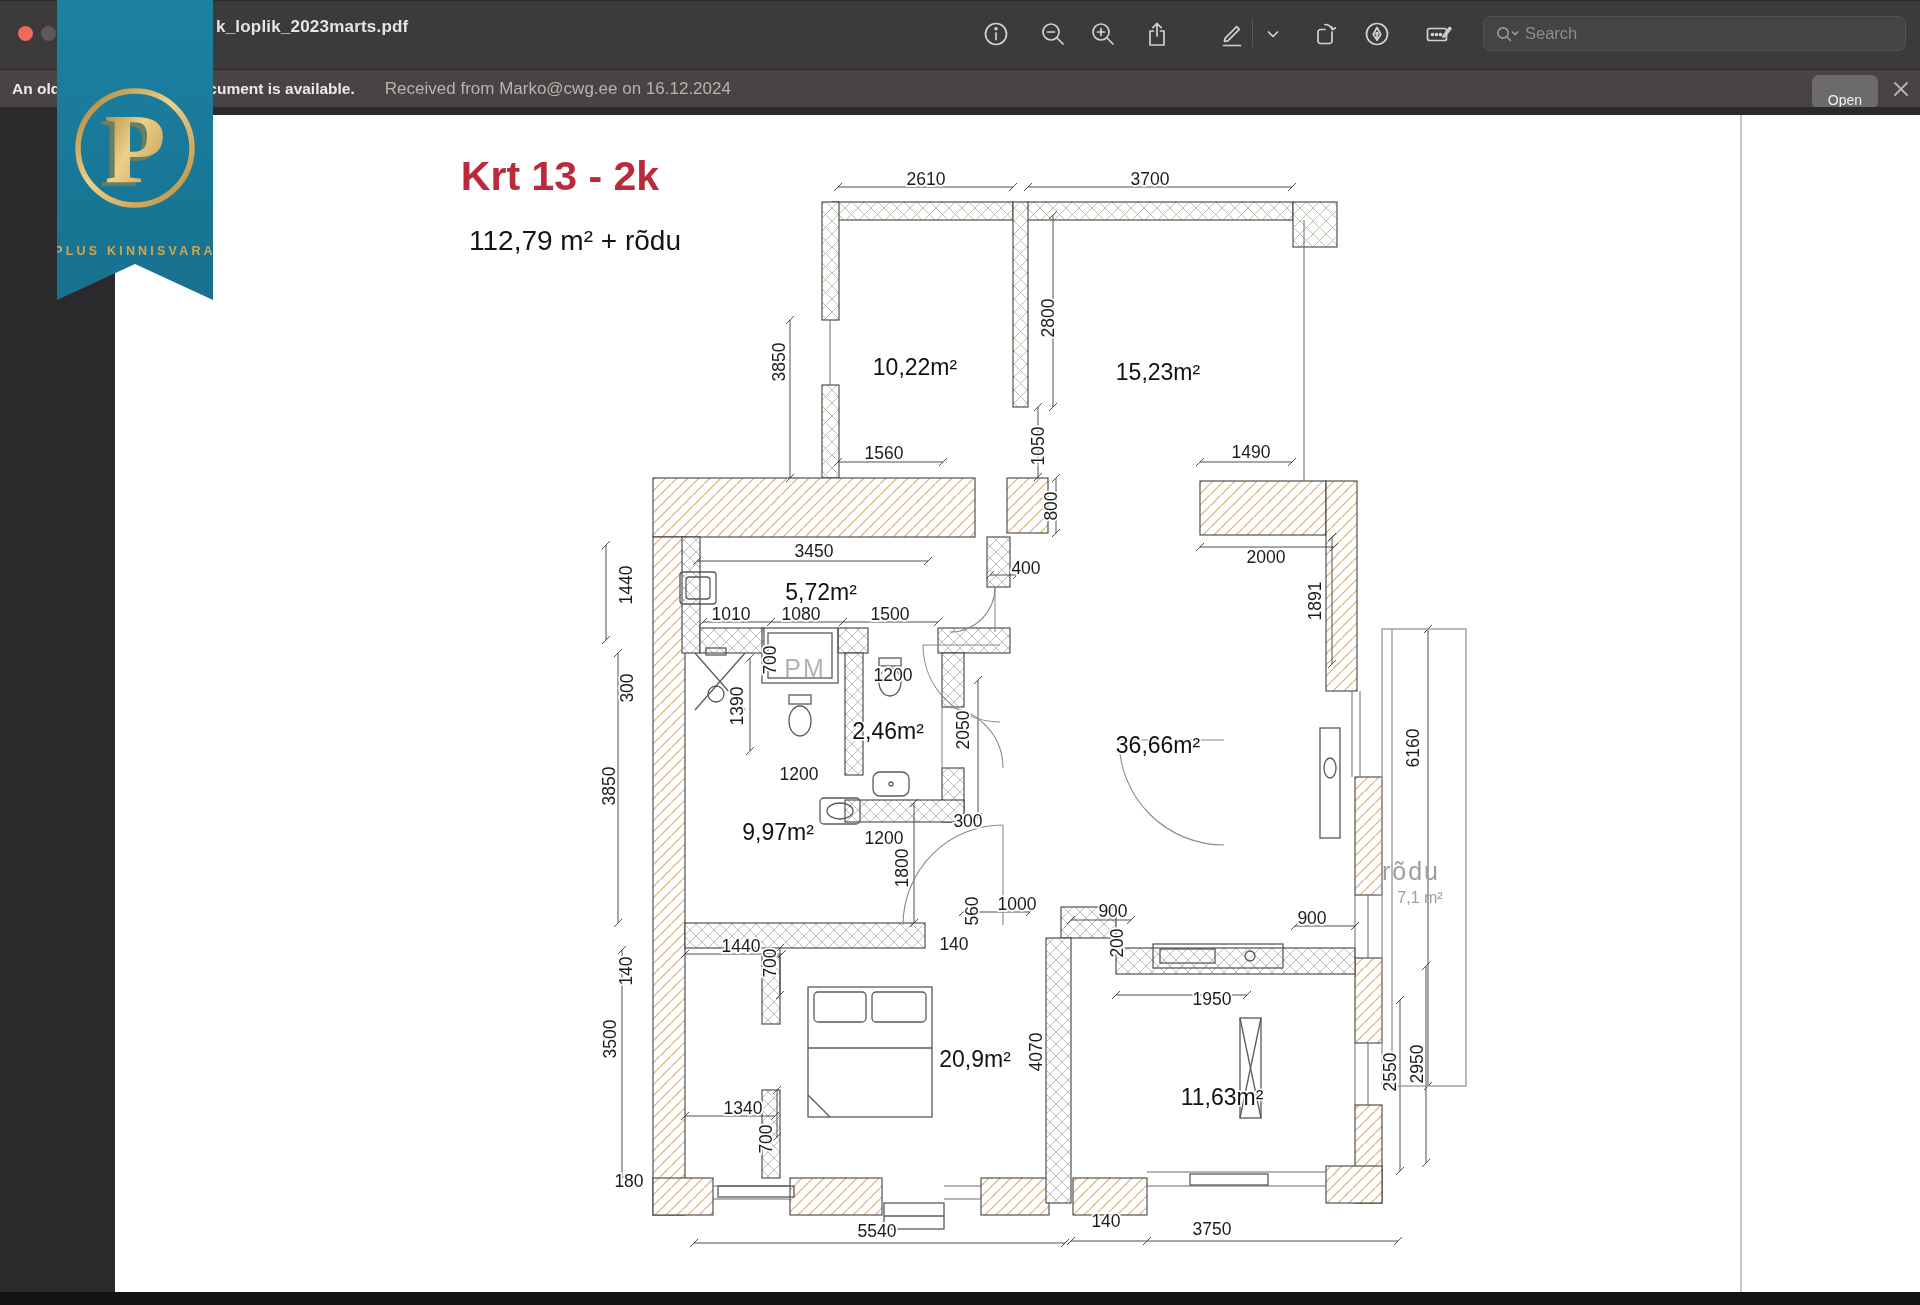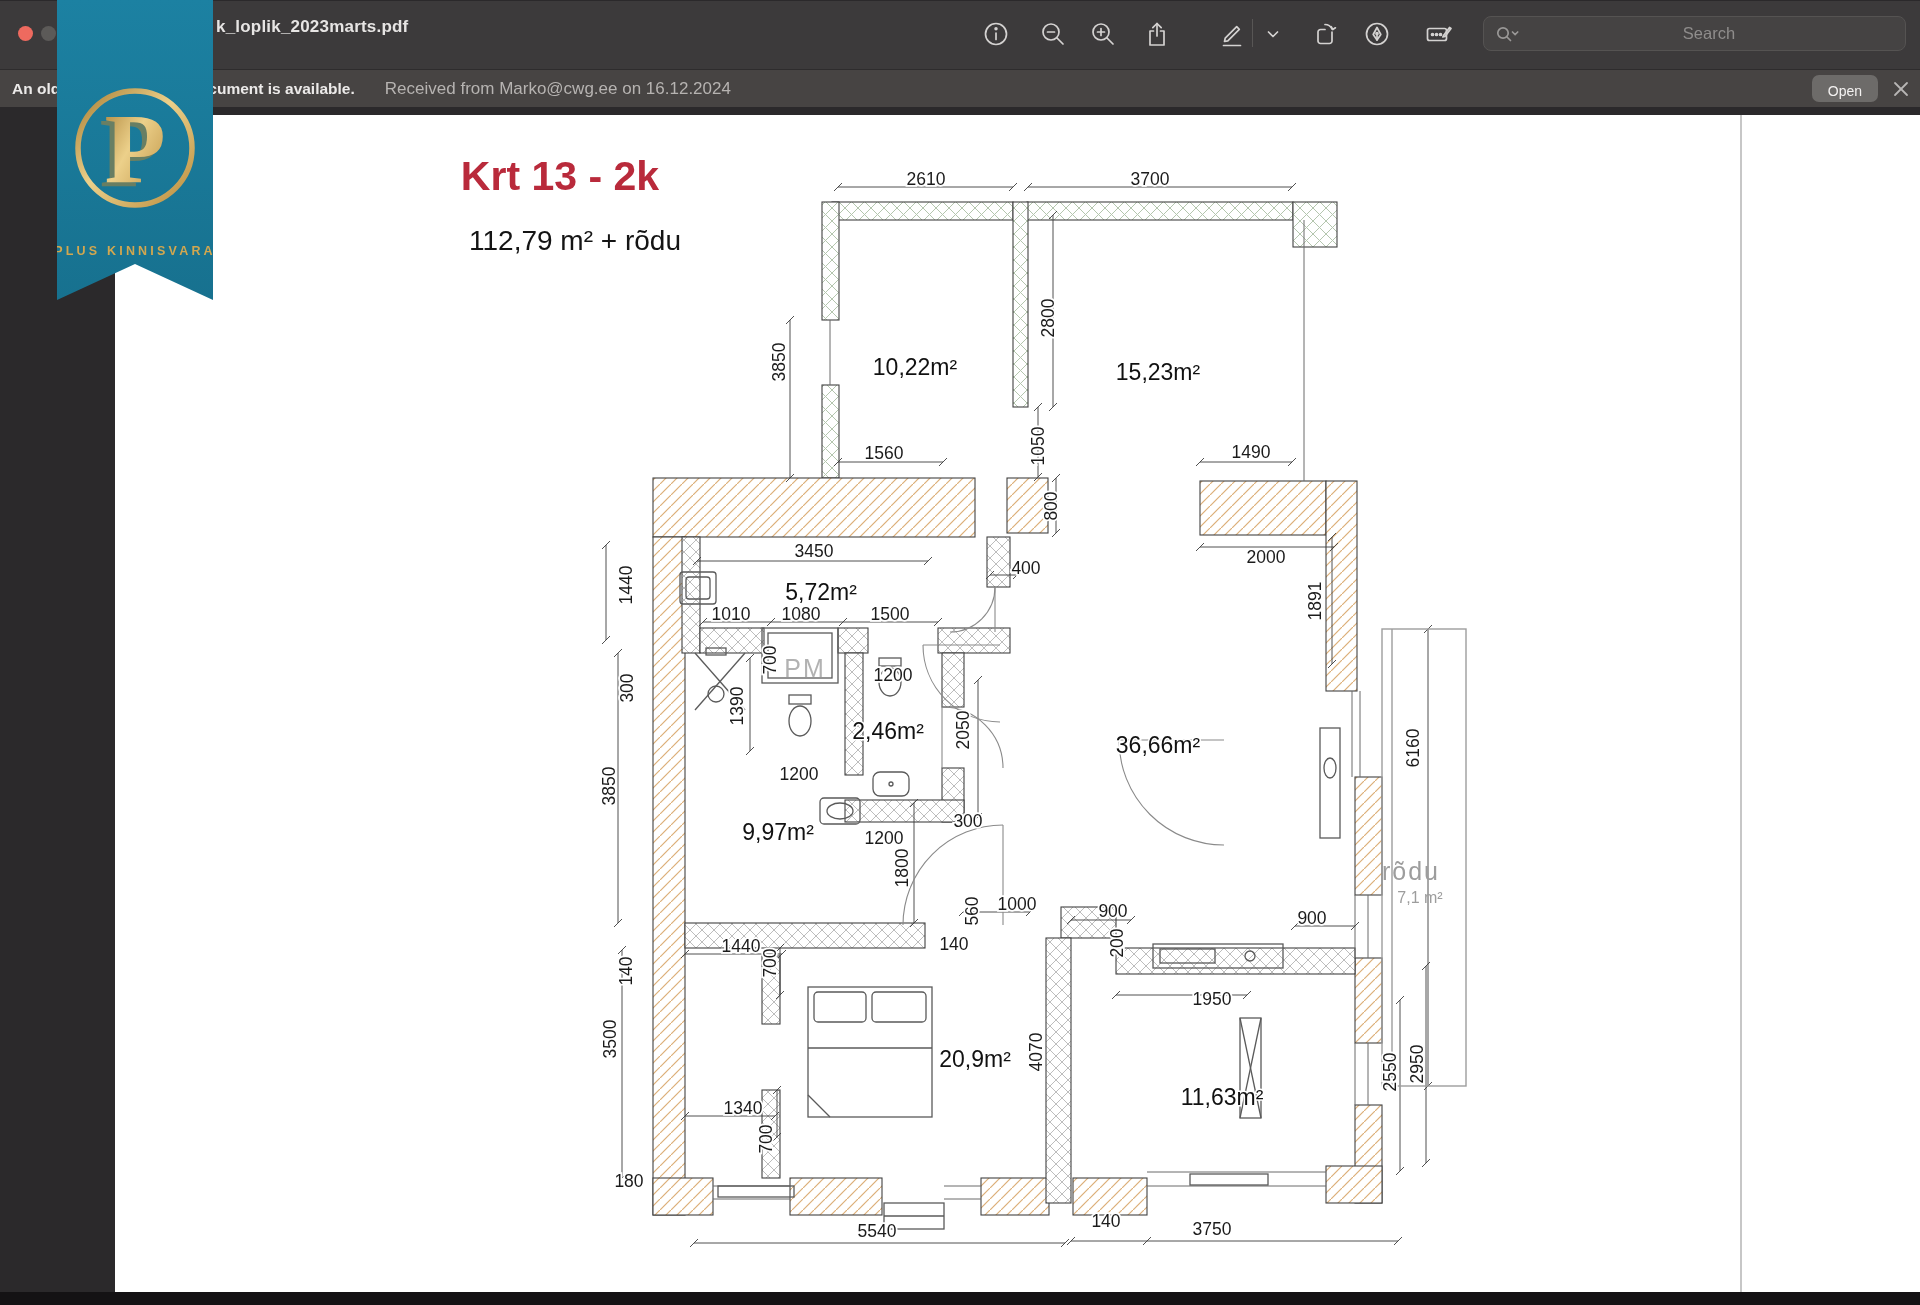--- a/index.html
+++ b/index.html
@@ -14,29 +14,29 @@
   .tl.g1{left:41px;background:#5c5a58;}
   .tl.g2{left:64px;background:#5c5a58;}
   .file-title{position:absolute;left:216px;top:16px;font-size:17px;font-weight:bold;color:#e7e5e4;letter-spacing:.2px;}
   .tb-ic{position:absolute;top:18px;width:30px;height:30px;}
   .tb-ic svg{stroke:#d4d2d1;fill:none;stroke-width:1.7;stroke-linecap:round;stroke-linejoin:round;}
   .tb-div{position:absolute;left:1252px;top:18px;width:1px;height:28px;background:#58565 5;background:#585655;}
   .searchbox{position:absolute;left:1483px;top:15px;width:423px;height:35px;border-radius:8px;
              background:#454343;border:1px solid #555352;display:flex;align-items:center;padding:0 10px;}
   .searchbox svg{stroke:#9a9897;fill:none;stroke-width:1.7;stroke-linecap:round;}
   .searchbox input{flex:1;margin-left:3px;background:transparent;border:none;outline:none;
-                   color:#fca5a5;font-size:16.5px;font-family:"Liberation Sans",sans-serif;text-align:center;}
+                   color:#fca5a5;font-size:16.5px;font-family:"Liberation Sans",sans-serif;}
   .searchbox input::placeholder{color:#8f8d8c;}
 
   
   .notif{position:absolute;left:0;top:69px;width:1920px;height:38px;background:#474443;
          border-top:1px solid #2e2c2d;display:flex;align-items:center;}
   .notif .msg{margin-left:12px;font-size:15.5px;font-weight:bold;color:#eceae9;white-space:nowrap;}
   .notif .det{margin-left:30px;font-size:17px;color:#b6b3b1;white-space:nowrap;}
-  .open-btn{position:absolute;right:42px;top:5px;height:27px;padding:8px 16px;background:#6d6b69;
+  .open-btn{position:absolute;right:42px;top:5px;height:27px;padding:17px 16px;background:#6d6b69;
             border:none;border-radius:7px;color:#f4f2f1;font-size:14px;font-family:"Liberation Sans",sans-serif;}
   .notif-close{position:absolute;right:10px;top:10px;width:18px;height:18px;}
   .notif-close svg{stroke:#b8b6b5;stroke-width:1.8;stroke-linecap:round;}
 
   
   .content{position:absolute;left:0;top:107px;width:1920px;height:1185px;background:#2b292b;}
   .page{position:absolute;left:115px;top:8px;width:1805px;height:1177px;background:#ffffff;}
   .page-split{position:absolute;left:1740px;top:8px;width:2px;height:1177px;background:#c7c7c7;}
   .bottom-strip{position:absolute;left:0;top:1292px;width:1920px;height:13px;background:#141214;}
 

